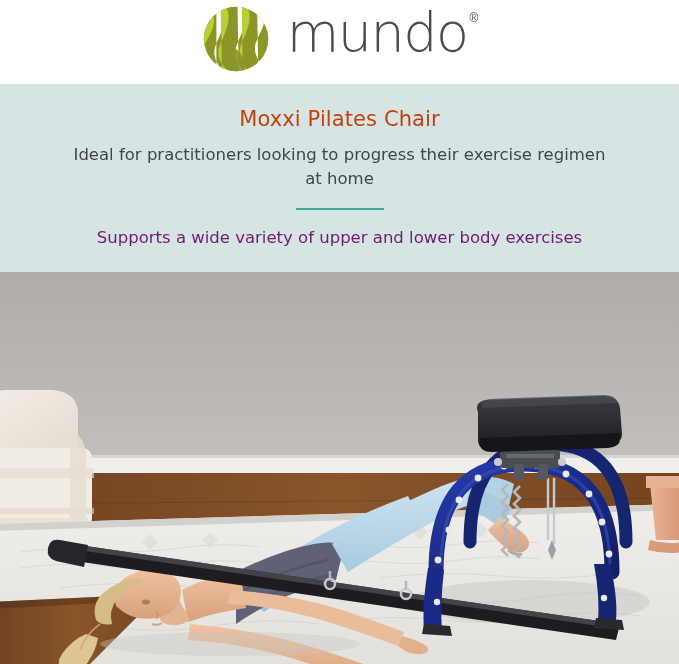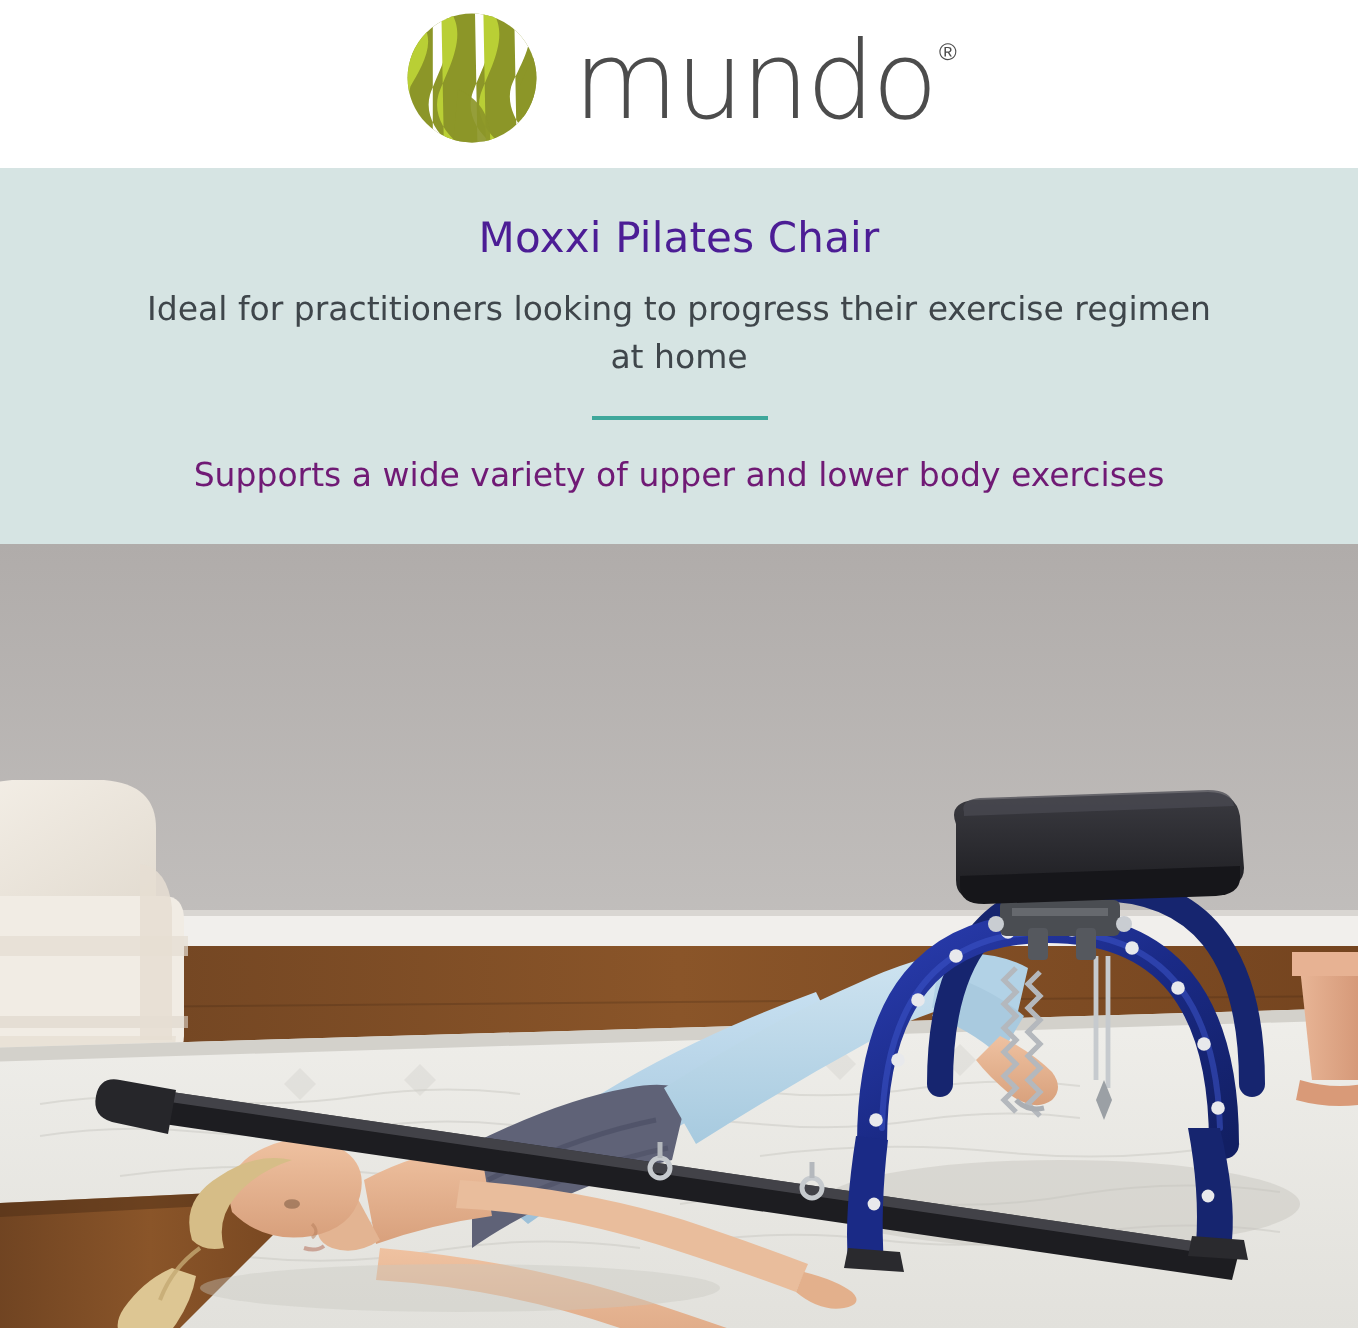--- a/index.html
+++ b/index.html
@@ -26,21 +26,20 @@
     left: 0; top: 0;
     width: 679px;
     height: 84px;
     background: #ffffff;
     display: flex;
     align-items: center;
     justify-content: center;
   }
   .logo-lockup {
     display: flex;
-    align-items: center;
     gap: 16px;
     transform: translateY(-3px);
   }
   .logo-mark {
     width: 70px;
     height: 70px;
     display: block;
   }
   .wordmark-wrap {
     position: relative;
@@ -72,21 +71,21 @@
     width: 679px;
     height: 188px;
     background: #d6e4e3;
     text-align: center;
     padding-top: 23px;
   }
   .panel-title {
     font-family: "DejaVu Sans", sans-serif;
     font-size: 21px;
     font-weight: 400;
-    color: #4c1d95;
+    color: #c2410c;
     letter-spacing: 0.1px;
     line-height: 1.2;
   }
   .panel-subtitle {
     font-family: "DejaVu Sans", sans-serif;
     font-size: 16.5px;
     font-weight: 400;
     color: #3f464b;
     line-height: 1.46;
     margin-top: 11px;

